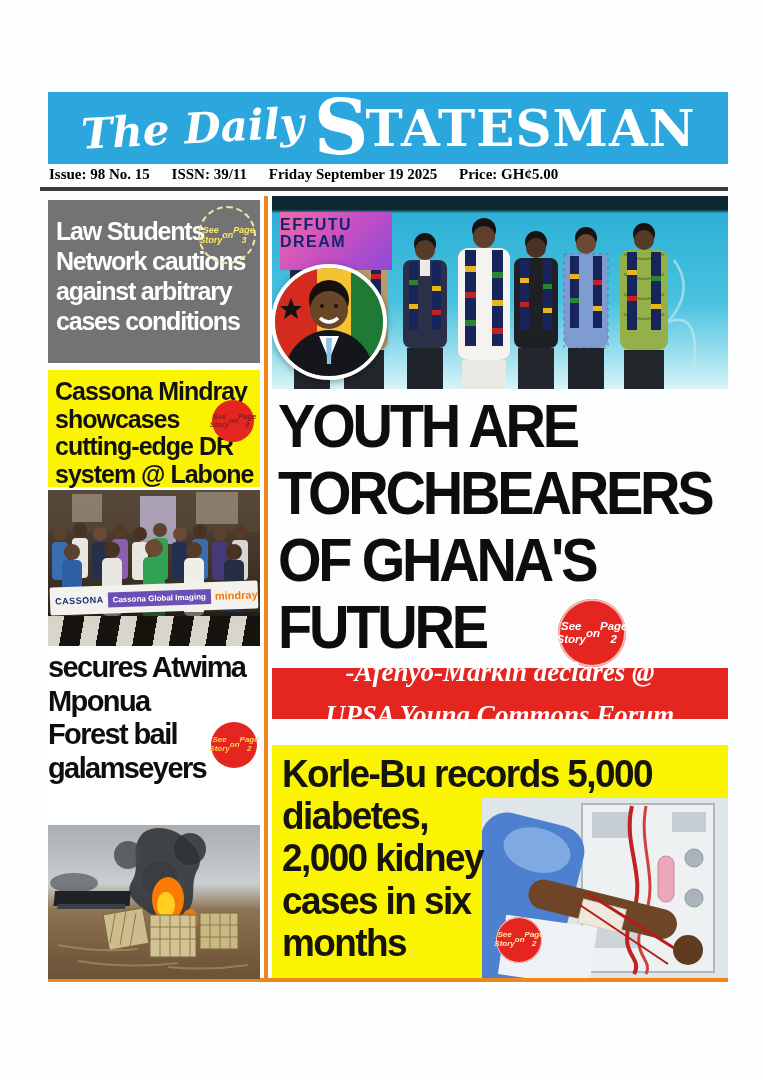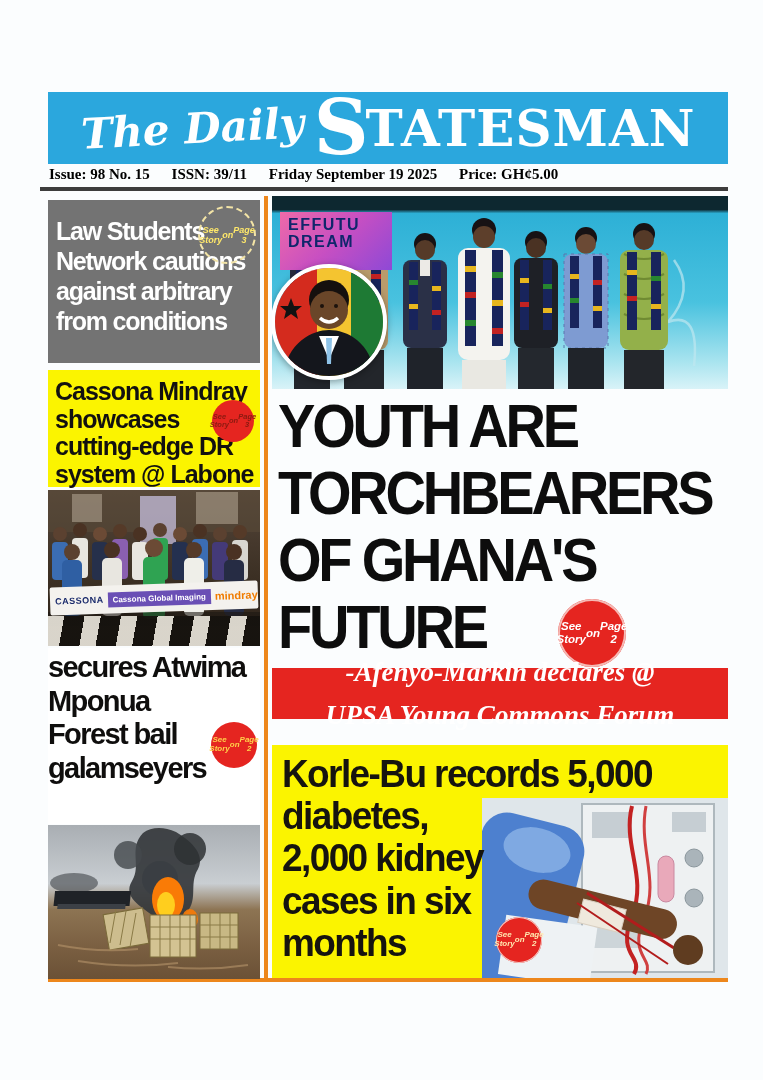--- a/index.html
+++ b/index.html
@@ -61,21 +61,21 @@
   .naimos-line{color:#0f0e0d;font-weight:bold;font-size:29px;line-height:1.16;
     letter-spacing:-1.6px;white-space:nowrap;}
   .fire-photo{left:48px;top:825px;width:212px;height:154px;overflow:hidden;
     background:linear-gradient(180deg,#a9aeb3 0%,#c9ced2 38%,#8d7453 55%,#7b6042 78%,#6b5136 100%);}
 
   
   .main-photo{left:272px;top:196px;width:456px;height:193px;overflow:hidden;
     background:linear-gradient(180deg,#0d2830 0%,#0d2830 7%,#2db0d6 9%,#49c2df 55%,#a9e4ef 86%,#d9f3f8 100%);}
   .effutu{left:8px;top:16px;width:112px;height:58px;z-index:2;
     background:linear-gradient(135deg,#ef6aa8 0%,#c74fc2 50%,#8e49d6 100%);
-    padding:5px 0 0 8px;box-sizing:border-box;}
+    padding:5px 0 0 0;box-sizing:border-box;}
   .effutu-line{color:#10266b;font-weight:bold;font-size:16px;line-height:1.05;letter-spacing:1.5px;}
   .inset-circle{left:-1px;top:68px;width:108px;height:108px;border-radius:50%;
     border:4px solid #fff;overflow:hidden;z-index:4;box-shadow:0 2px 7px rgba(0,0,0,.35);}
   .headline{left:278px;top:392px;width:450px;z-index:5;}
   .headline-line{font-weight:bold;font-size:56px;line-height:67px;letter-spacing:-3.2px;
     color:#0d0d0d;white-space:nowrap;transform:scaleY(1.1);transform-origin:left center;}
   .attr-box{left:272px;top:668px;width:456px;height:51px;background:#e52520;
     display:flex;flex-direction:column;justify-content:center;align-items:center;gap:11px;}
   .attr-line{color:#fff;font-family:"Liberation Serif",serif;font-weight:bold;
     font-style:italic;font-size:27px;line-height:1.2;white-space:nowrap;}
@@ -102,21 +102,21 @@
     <span>Price: GH¢5.00</span>
   </div>
   <div class="abs rule-top"></div>
   <div class="abs divider-v"></div>
   <div class="abs rule-bottom"></div>
 
   <div class="abs law-box">
     <div class="law-line">Law Students</div>
     <div class="law-line">Network cautions</div>
     <div class="law-line">against arbitrary</div>
-    <div class="law-line">from conditions</div>
+    <div class="law-line">cases conditions</div>
     <div class="abs badge law-badge">
       <div>See Story</div>
       <div>on</div>
       <div>Page 3</div>
     </div>
   </div>
 
   <div class="abs cassona-box">
     <div class="cassona-line">Cassona Mindray</div>
     <div class="cassona-line">showcases</div>

